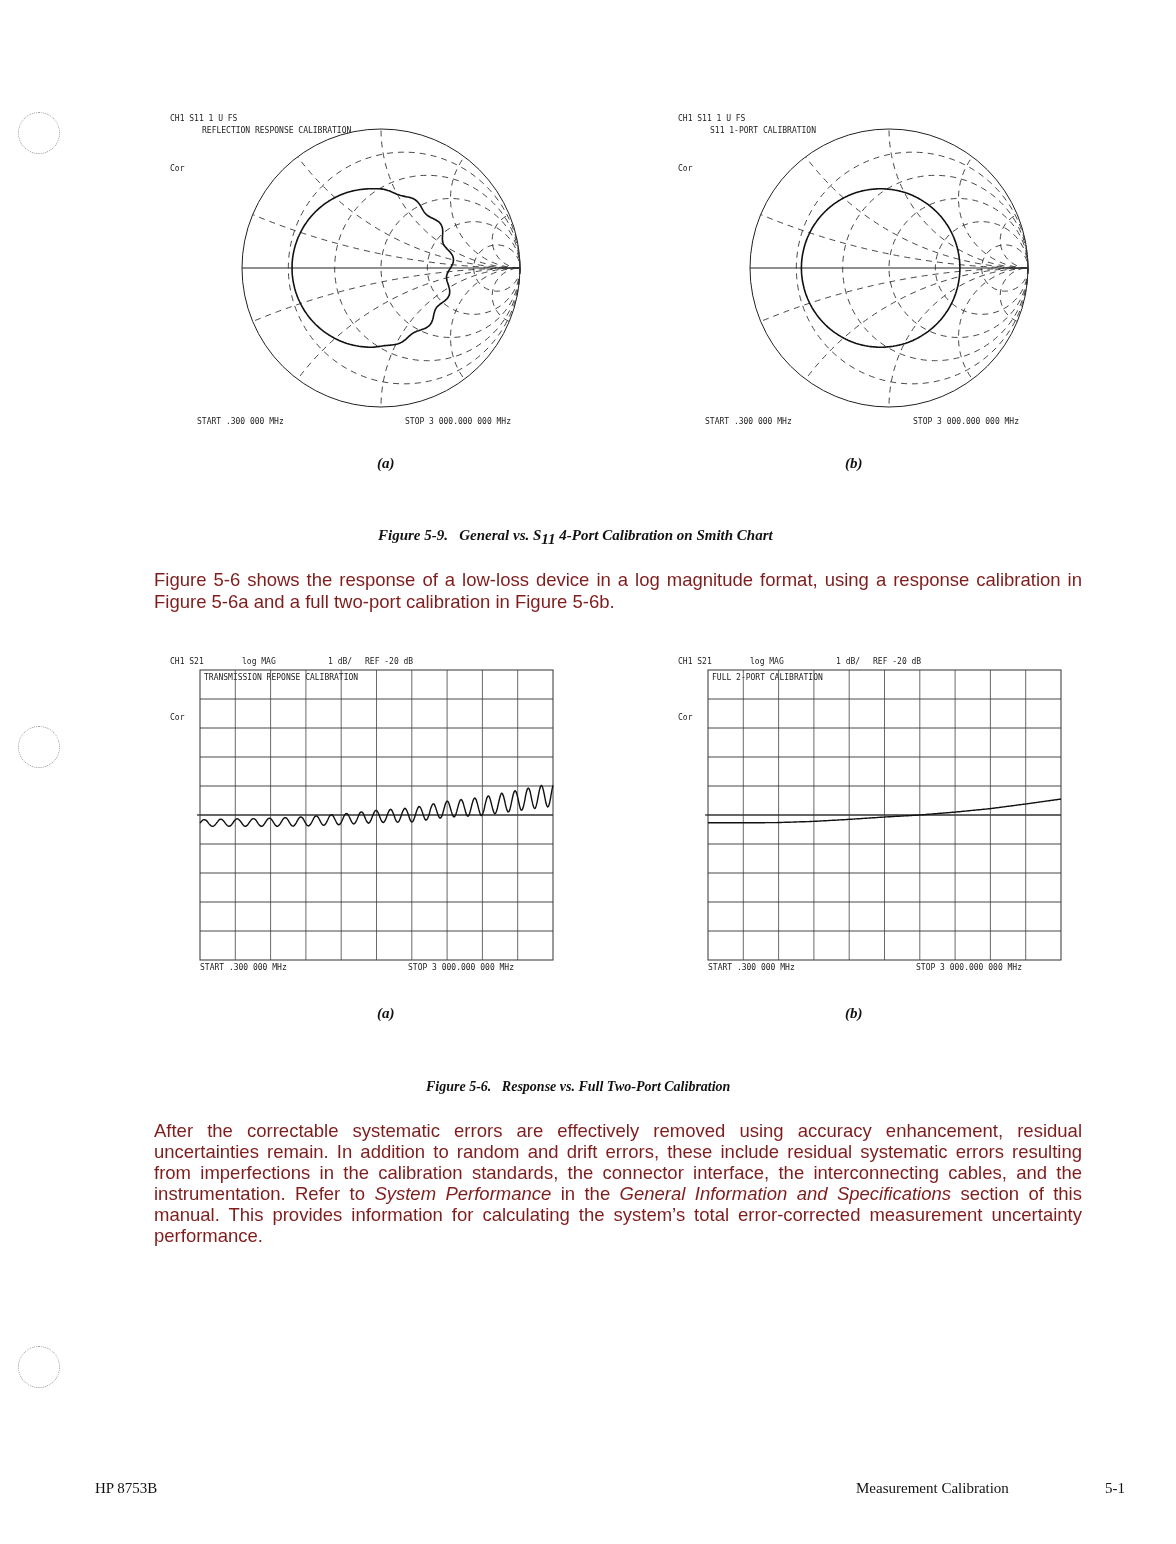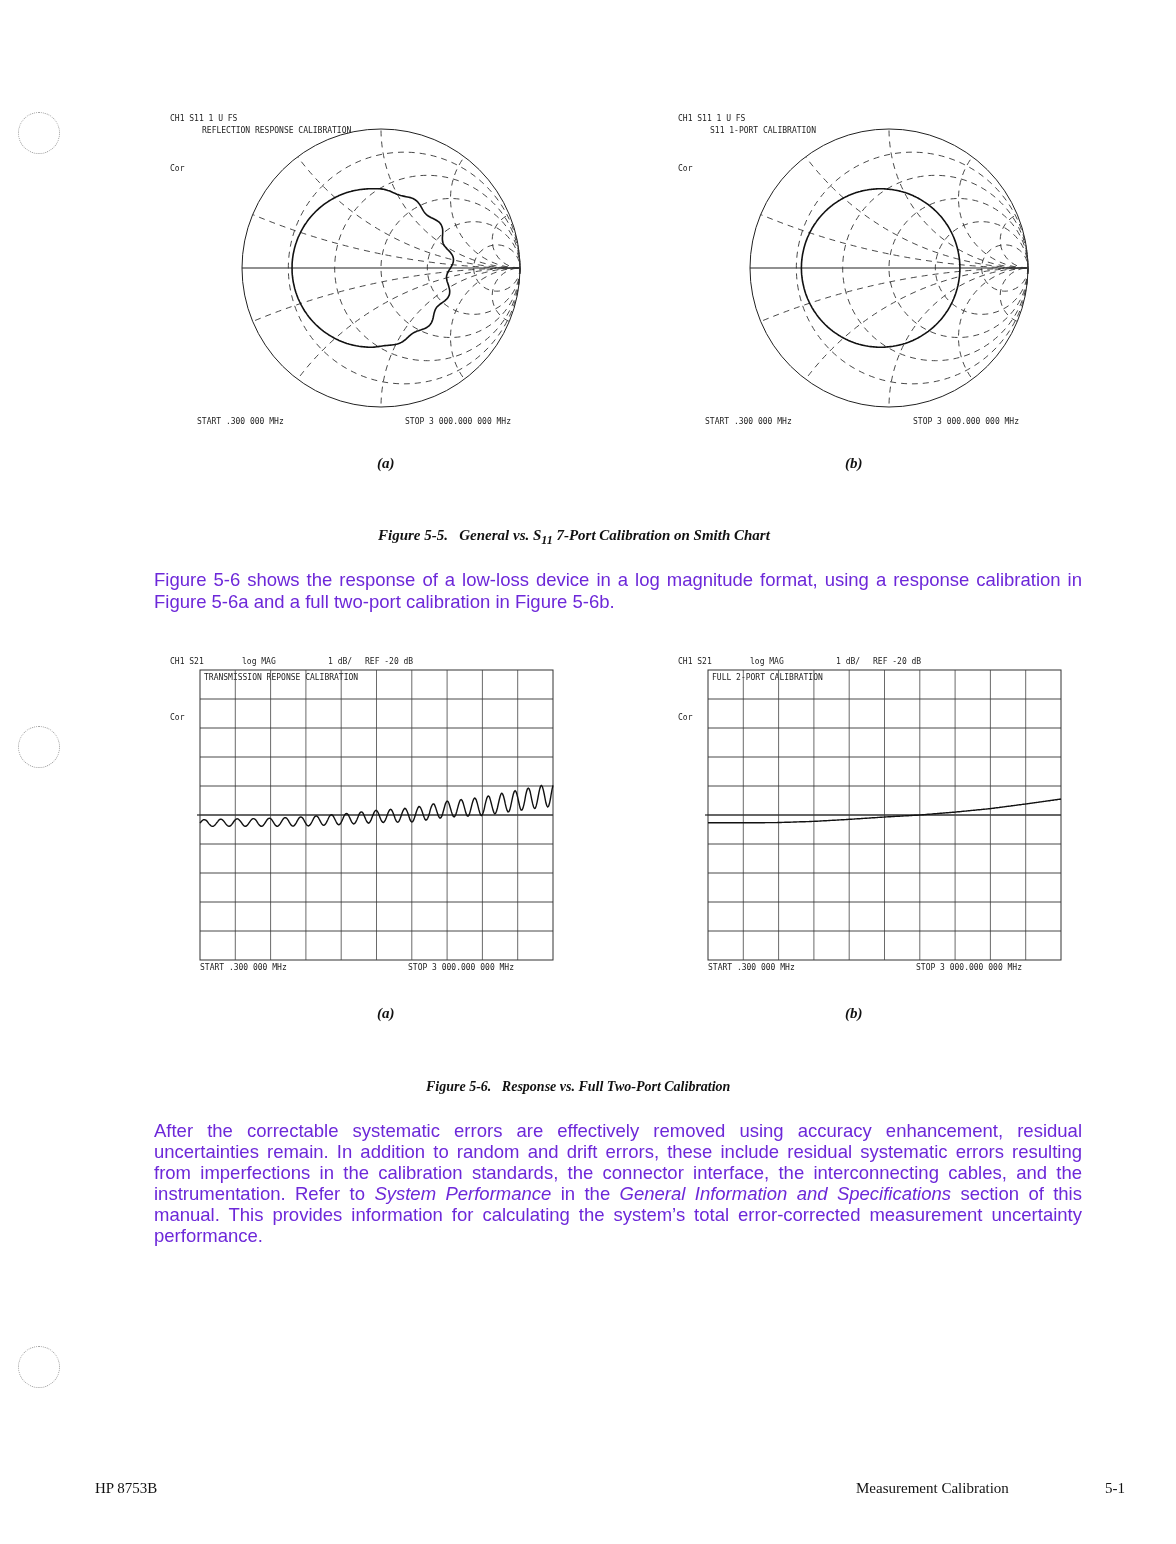--- a/index.html
+++ b/index.html
@@ -1,18 +1,18 @@
 <!DOCTYPE html>
 <html><head>
 <meta charset="utf-8">
 <style>
   html, body { margin: 0; padding: 0; background: #ffffff; }
   body { width: 1176px; height: 1544px; position: relative; overflow: hidden; color: #111; }
   .serif-i { font-family: "Liberation Serif", serif; font-style: italic; font-weight: bold; }
-  .body-text { font-family: "Liberation Sans", sans-serif; font-size: 18.5px; line-height: 22px; color: #6d28d9; position: absolute; left: 154px; width: 928px; text-align: justify; }
+  .body-text { font-family: "Liberation Sans", sans-serif; font-size: 18.5px; line-height: 22px; color: #7f1d1d; position: absolute; left: 154px; width: 928px; text-align: justify; }
   .abs { position: absolute; }
   .punch { position: absolute; width: 40px; height: 40px; border-radius: 50%; border: 1px dotted #999; }
   .footer { font-family: "Liberation Serif", serif; font-weight: normal; font-size: 15px; position: absolute; top: 1480px; }
   svg text { font-family: "DejaVu Sans Mono", monospace; font-size: 8px; fill: #222; }
 </style>
 </head>
 <body>
 
 <div class="punch" style="left:18px; top:112px;"></div>
 <div class="punch" style="left:18px; top:726px;"></div>
@@ -85,21 +85,21 @@
         <circle cx="360" cy="140.2" r="27.8" fill="none" stroke="#333" stroke-width="0.9" stroke-dasharray="6,5"></circle>
         <circle cx="360" cy="195.8" r="27.8" fill="none" stroke="#333" stroke-width="0.9" stroke-dasharray="6,5"></circle>
       </g>
       <path d="M291.9,168.0L291.9,166.6L291.8,165.2L291.8,163.9L291.7,162.5L291.6,161.1L291.5,159.7L291.3,158.3L291.1,157.0L290.9,155.6L290.7,154.2L290.4,152.9L290.2,151.5L289.9,150.2L289.5,148.8L289.2,147.5L288.8,146.2L288.4,144.8L288.0,143.5L287.6,142.2L287.1,140.9L286.6,139.6L286.1,138.3L285.6,137.0L285.0,135.8L284.5,134.5L283.9,133.3L283.3,132.0L282.6,130.8L282.0,129.6L281.3,128.4L280.6,127.2L279.9,126.0L279.1,124.8L278.3,123.7L277.6,122.6L276.8,121.4L275.9,120.3L275.1,119.2L274.2,118.1L273.4,117.1L272.5,116.0L271.5,115.0L270.6,114.0L269.7,113.0L268.7,112.0L267.7,111.0L266.7,110.1L265.7,109.1L264.6,108.2L263.6,107.3L262.5,106.4L261.4,105.6L260.3,104.7L259.2,103.9L258.1,103.1L257.0,102.3L255.8,101.6L254.6,100.8L253.5,100.1L252.3,99.4L251.1,98.7L249.9,98.0L248.6,97.4L247.4,96.8L246.1,96.2L244.9,95.6L243.6,95.1L242.3,94.5L241.1,94.0L239.8,93.5L238.5,93.1L237.1,92.6L235.8,92.2L234.5,91.8L233.2,91.5L231.8,91.1L230.5,90.8L229.1,90.5L227.8,90.2L226.4,90.0L225.1,89.7L223.7,89.5L222.3,89.4L220.9,89.2L219.6,89.1L218.2,89.0L216.8,88.9L215.4,88.8L214.0,88.8L212.7,88.8L211.3,88.8L209.9,88.8L208.5,88.9L207.1,89.0L205.8,89.1L204.4,89.2L203.0,89.4L201.6,89.5L200.3,89.7L198.9,90.0L197.5,90.2L196.2,90.5L194.8,90.8L193.5,91.1L192.2,91.5L190.8,91.8L189.5,92.2L188.2,92.6L186.9,93.1L185.6,93.5L184.3,94.0L183.0,94.5L181.7,95.1L180.4,95.6L179.2,96.2L177.9,96.8L176.7,97.4L175.5,98.0L174.2,98.7L173.0,99.4L171.9,100.1L170.7,100.8L169.5,101.6L168.4,102.3L167.2,103.1L166.1,103.9L165.0,104.7L163.9,105.6L162.8,106.4L161.7,107.3L160.7,108.2L159.6,109.1L158.6,110.1L157.6,111.0L156.6,112.0L155.7,113.0L154.7,114.0L153.8,115.0L152.9,116.0L152.0,117.1L151.1,118.1L150.2,119.2L149.4,120.3L148.6,121.4L147.8,122.6L147.0,123.7L146.2,124.8L145.5,126.0L144.7,127.2L144.0,128.4L143.4,129.6L142.7,130.8L142.1,132.0L141.4,133.3L140.9,134.5L140.3,135.8L139.7,137.0L139.2,138.3L138.7,139.6L138.2,140.9L137.7,142.2L137.3,143.5L136.9,144.8L136.5,146.2L136.1,147.5L135.8,148.8L135.5,150.2L135.2,151.5L134.9,152.9L134.6,154.2L134.4,155.6L134.2,157.0L134.0,158.3L133.9,159.7L133.7,161.1L133.6,162.5L133.5,163.9L133.5,165.2L133.4,166.6L133.4,168.0L133.4,169.4L133.5,170.8L133.5,172.1L133.6,173.5L133.7,174.9L133.9,176.3L134.0,177.7L134.2,179.0L134.4,180.4L134.6,181.8L134.9,183.1L135.2,184.5L135.5,185.8L135.8,187.2L136.1,188.5L136.5,189.8L136.9,191.2L137.3,192.5L137.7,193.8L138.2,195.1L138.7,196.4L139.2,197.7L139.7,199.0L140.3,200.2L140.9,201.5L141.4,202.7L142.1,204.0L142.7,205.2L143.4,206.4L144.0,207.6L144.7,208.8L145.5,210.0L146.2,211.2L147.0,212.3L147.8,213.4L148.6,214.6L149.4,215.7L150.2,216.8L151.1,217.9L152.0,218.9L152.9,220.0L153.8,221.0L154.7,222.0L155.7,223.0L156.6,224.0L157.6,225.0L158.6,225.9L159.6,226.9L160.7,227.8L161.7,228.7L162.8,229.6L163.9,230.4L165.0,231.3L166.1,232.1L167.2,232.9L168.4,233.7L169.5,234.4L170.7,235.2L171.9,235.9L173.0,236.6L174.2,237.3L175.5,238.0L176.7,238.6L177.9,239.2L179.2,239.8L180.4,240.4L181.7,240.9L183.0,241.5L184.3,242.0L185.6,242.5L186.9,242.9L188.2,243.4L189.5,243.8L190.8,244.2L192.2,244.5L193.5,244.9L194.8,245.2L196.2,245.5L197.5,245.8L198.9,246.0L200.3,246.3L201.6,246.5L203.0,246.6L204.4,246.8L205.8,246.9L207.1,247.0L208.5,247.1L209.9,247.2L211.3,247.2L212.7,247.2L214.0,247.2L215.4,247.2L216.8,247.1L218.2,247.0L219.6,246.9L220.9,246.8L222.3,246.6L223.7,246.5L225.1,246.3L226.4,246.0L227.8,245.8L229.1,245.5L230.5,245.2L231.8,244.9L233.2,244.5L234.5,244.2L235.8,243.8L237.1,243.4L238.5,242.9L239.8,242.5L241.1,242.0L242.3,241.5L243.6,240.9L244.9,240.4L246.1,239.8L247.4,239.2L248.6,238.6L249.9,238.0L251.1,237.3L252.3,236.6L253.5,235.9L254.6,235.2L255.8,234.4L257.0,233.7L258.1,232.9L259.2,232.1L260.3,231.3L261.4,230.4L262.5,229.6L263.6,228.7L264.6,227.8L265.7,226.9L266.7,225.9L267.7,225.0L268.7,224.0L269.7,223.0L270.6,222.0L271.5,221.0L272.5,220.0L273.4,218.9L274.2,217.9L275.1,216.8L275.9,215.7L276.8,214.6L277.6,213.4L278.3,212.3L279.1,211.2L279.9,210.0L280.6,208.8L281.3,207.6L282.0,206.4L282.6,205.2L283.3,204.0L283.9,202.7L284.5,201.5L285.0,200.2L285.6,199.0L286.1,197.7L286.6,196.4L287.1,195.1L287.6,193.8L288.0,192.5L288.4,191.2L288.8,189.8L289.2,188.5L289.5,187.2L289.9,185.8L290.2,184.5L290.4,183.1L290.7,181.8L290.9,180.4L291.1,179.0L291.3,177.7L291.5,176.3L291.6,174.9L291.7,173.5L291.8,172.1L291.8,170.8L291.9,169.4L291.9,168.0" fill="none" stroke="#111" stroke-width="1.6"></path>
     </svg>
 
   <div class="abs serif-i" style="left:377px; top:455px; font-size:15px;">(a)</div>
   <div class="abs serif-i" style="left:845px; top:455px; font-size:15px;">(b)</div>
 
   <div class="abs serif-i" style="left:363px; top:510px; font-size:15px; white-space:pre;">
-    <span>Figure 5-5.</span>&nbsp;&nbsp;&nbsp;<span>General vs. S</span><sub style="font-size:12px;">11</sub><span> 7-Port Calibration on Smith Chart</span>
+    <span>Figure 5-9.</span>&nbsp;&nbsp;&nbsp;<span>General vs. S</span><sub style="font-size:15px;">11</sub><span> 4-Port Calibration on Smith Chart</span>
   </div>
 </div>
 
 <div class="body-text" style="top:569px;">Figure 5-6 shows the response of a low-loss device in a log magnitude format, using a response calibration in Figure 5-6a and a full two-port calibration in Figure 5-6b.</div>
 
 <div>
   <svg id="logmag-a" class="abs" style="left:160px; top:650px;" width="420" height="330">
       <text x="10" y="14">CH1 S21</text>
       <text x="82" y="14">log MAG</text>
       <text x="168" y="14">1 dB/</text>

